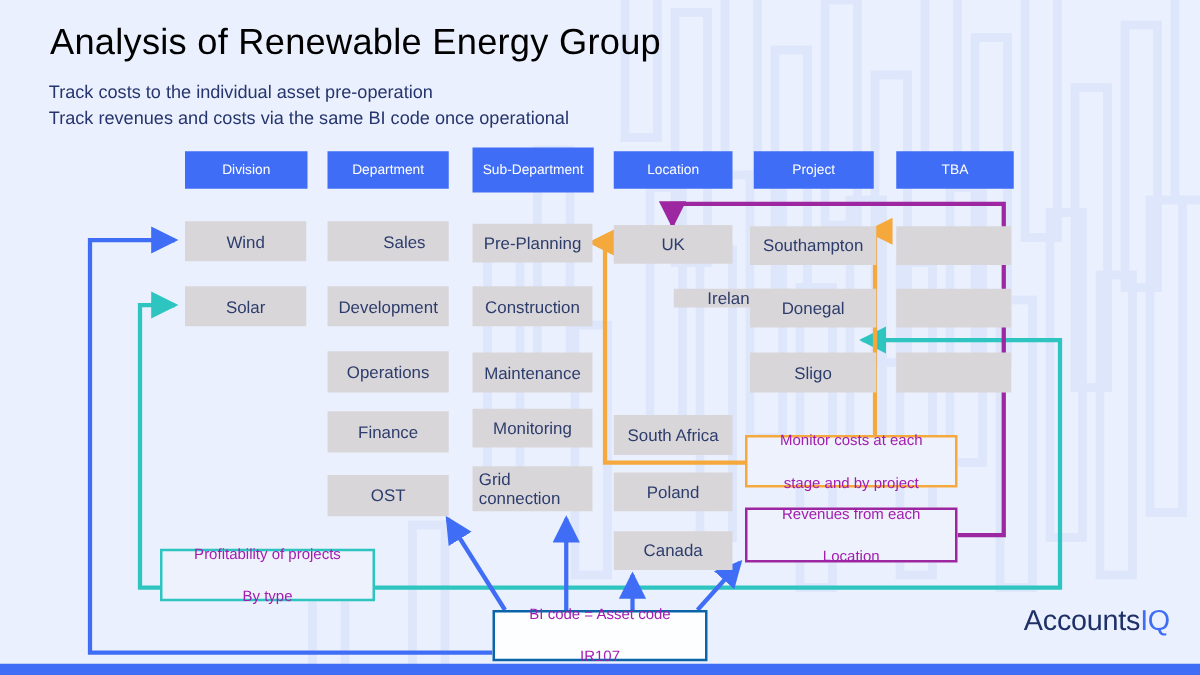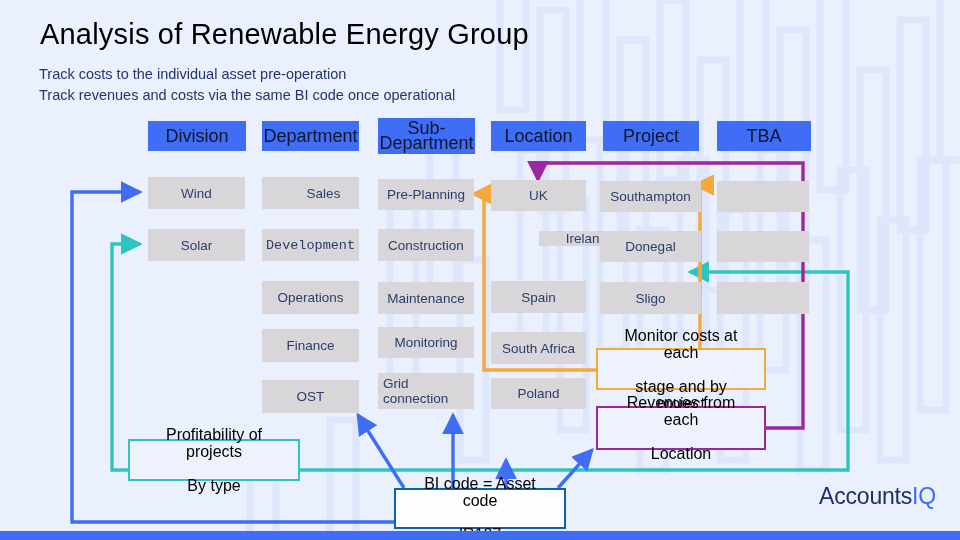--- a/index.html
+++ b/index.html
@@ -21,22 +21,22 @@
     z-index:5;white-space:nowrap;
   }
   .subtitle{
     position:absolute;left:39px;top:64px;
     font-size:14.5px;color:#26356d;line-height:21px;
     z-index:5;white-space:nowrap;
   }
   .subtitle div{white-space:nowrap;}
   .hdr{
     position:absolute;
-    background:#3f6df6;color:#0f172a;
-    font-size:18px;text-align:center;
+    background:#3f6df6;color:#ffffff;
+    font-size:11px;text-align:center;
     display:flex;align-items:center;justify-content:center;
     line-height:15px;
     z-index:4;
   }
   .cell{
     position:absolute;
     background:#d9d6da;color:#2c3c6b;
     font-size:13.5px;text-align:center;
     display:flex;align-items:center;justify-content:center;
     line-height:15px;
@@ -45,22 +45,22 @@
     white-space:nowrap;
   }
   .cell.wrap{white-space:normal;line-height:15px;}
   .cell.empty{}
 
   
   .callout{
     position:absolute;
     background:#edf2fd;
     border:2.5px solid #000;
-    color:#000000;
-    font-size:16px;text-align:center;line-height:17px;
+    color:#a21caf;
+    font-size:12px;text-align:center;line-height:17px;
     display:flex;align-items:center;justify-content:center;
     box-sizing:border-box;
     z-index:8;
   }
   .callout span{display:block;padding:0 6px;}
 
   
   svg.links{position:absolute;left:0;top:0;width:960px;height:540px;z-index:3;}
 
   
@@ -161,36 +161,36 @@
   <div class="hdr" style="left:262px;top:121px;width:97px;height:30px;">Department</div>
   <div class="hdr" style="left:378px;top:118px;width:97px;height:36px;">Sub-Department</div>
   <div class="hdr" style="left:491px;top:121px;width:95px;height:30px;">Location</div>
   <div class="hdr" style="left:603px;top:121px;width:96px;height:30px;">Project</div>
   <div class="hdr" style="left:717px;top:121px;width:94px;height:30px;">TBA</div>
 
   <div class="cell" style="left:148px;top:177px;width:97px;height:32px;">Wind</div>
   <div class="cell" style="left:148px;top:229px;width:97px;height:32px;">Solar</div>
 
   <div class="cell" style="left:262px;top:177px;width:97px;height:32px;padding-left:28px;">Sales</div>
-  <div class="cell" style="left:262px;top:229px;width:97px;height:32px;font-family:Liberation Mono, monospace;">Development</div>
+  <div class="cell" style="left:262px;top:229px;width:97px;height:32px;">Development</div>
   <div class="cell" style="left:262px;top:281px;width:97px;height:33px;">Operations</div>
   <div class="cell" style="left:262px;top:380px;width:97px;height:33px;">OST</div>
   <div class="cell" style="left:262px;top:329px;width:97px;height:33px;">Finance</div>
 
   <div class="cell" style="left:378px;top:179px;width:96px;height:31px;">Pre-Planning</div>
   <div class="cell" style="left:378px;top:229px;width:96px;height:32px;">Construction</div>
   <div class="cell" style="left:378px;top:282px;width:96px;height:32px;">Maintenance</div>
   <div class="cell" style="left:378px;top:327px;width:96px;height:31px;">Monitoring</div>
   <div class="cell wrap" style="left:378px;top:373px;width:96px;height:36px;justify-content:flex-start;text-align:left;padding-left:5px;">Grid connection</div>
 
   <div class="cell" style="left:491px;top:180px;width:95px;height:31px;">UK</div>
   <div class="cell" style="left:491px;top:231px;width:95px;height:15px;margin-left:48px;">Ireland</div>
-  <div class="cell" style="left:491px;top:281px;width:95px;height:32px;">Spain</div>
   <div class="cell" style="left:491px;top:332px;width:95px;height:32px;">South Africa</div>
   <div class="cell" style="left:491px;top:378px;width:95px;height:31px;">Poland</div>
+  <div class="cell" style="left:491px;top:425px;width:95px;height:31px;">Canada</div>
 
   <div class="cell" style="left:600px;top:181px;width:101px;height:31px;">Southampton</div>
   <div class="cell" style="left:600px;top:231px;width:101px;height:31px;">Donegal</div>
   <div class="cell" style="left:600px;top:282px;width:101px;height:32px;">Sligo</div>
 
   <div class="cell empty" style="left:717px;top:181px;width:92px;height:31px;"></div>
   <div class="cell empty" style="left:717px;top:231px;width:92px;height:31px;"></div>
   <div class="cell empty" style="left:717px;top:282px;width:92px;height:32px;"></div>
 
   <div class="callout" style="left:596px;top:348px;width:170px;height:42px;border-color:#f5a93c;">

